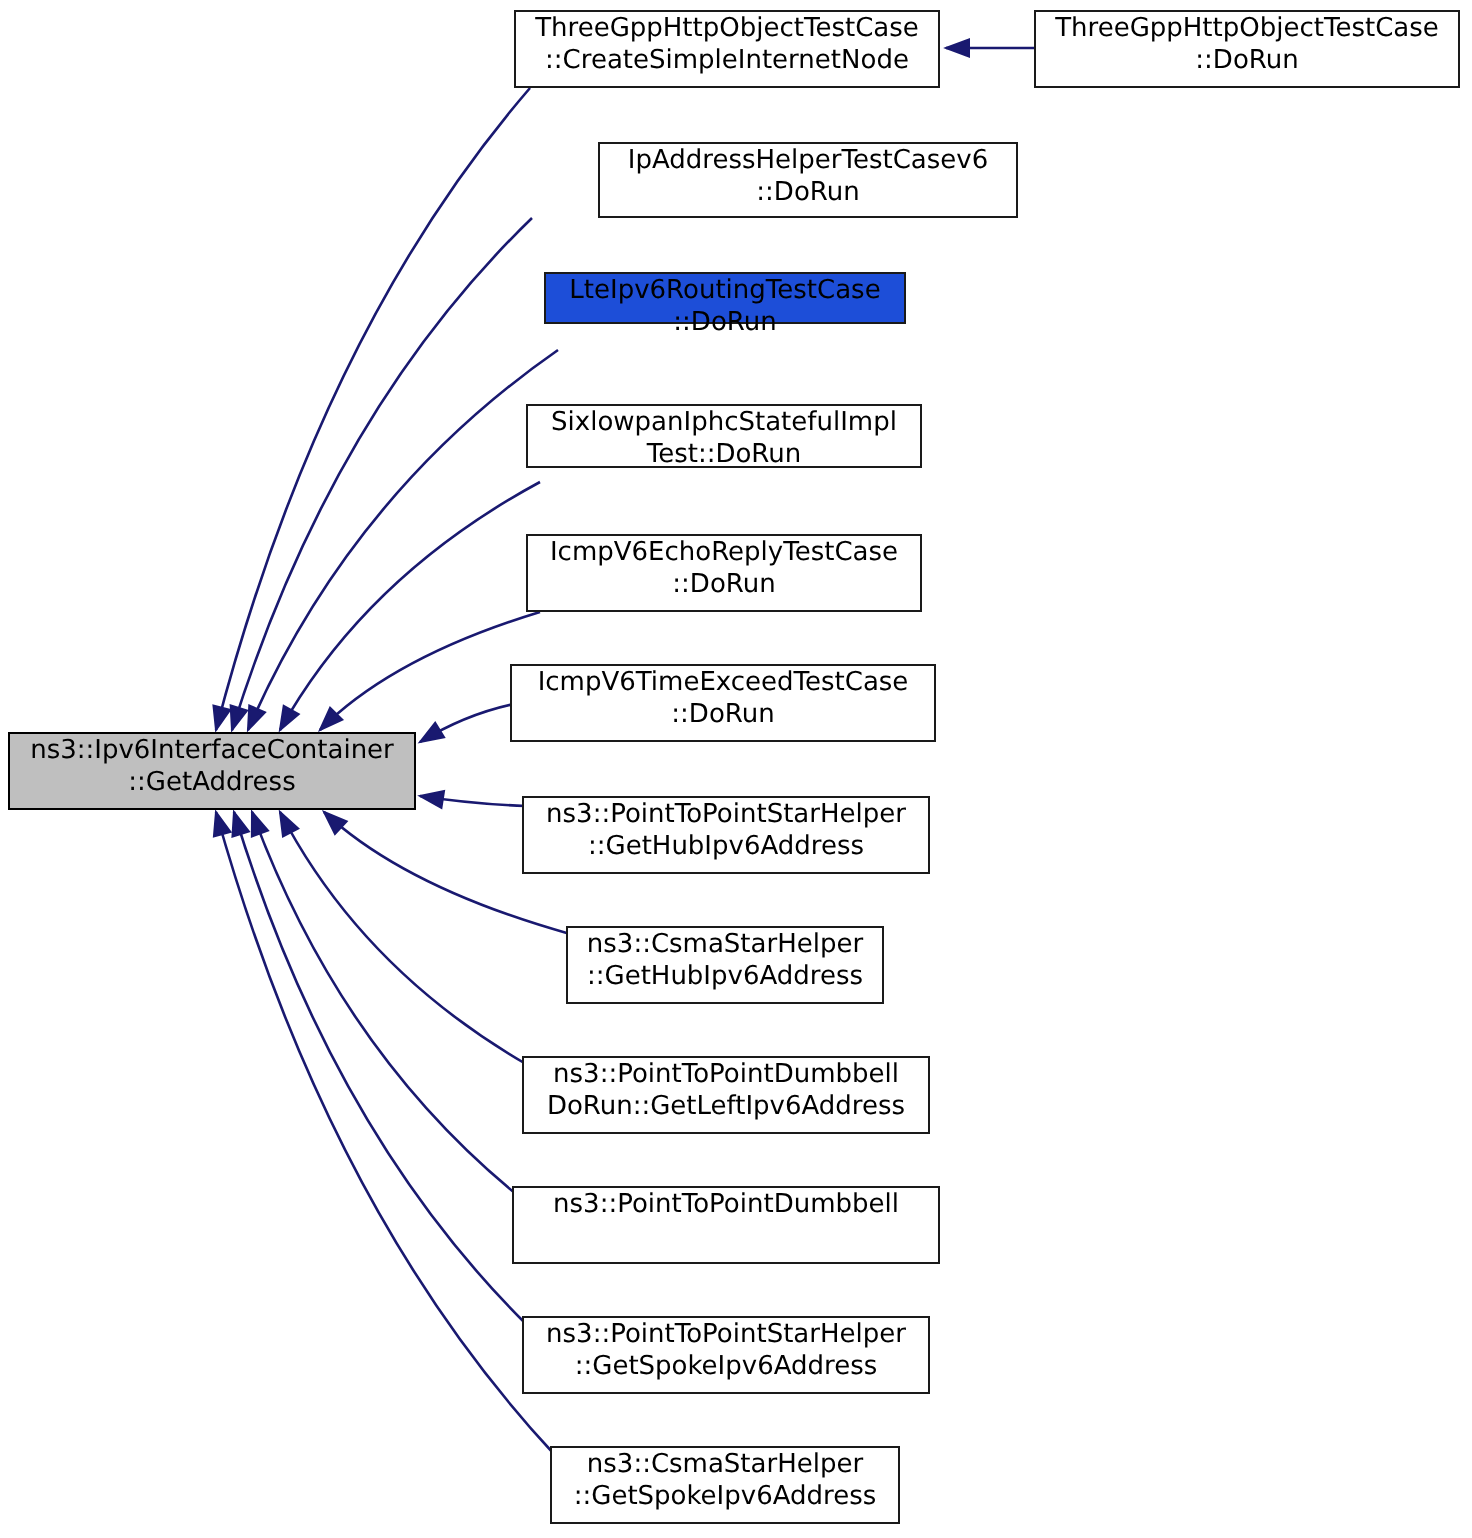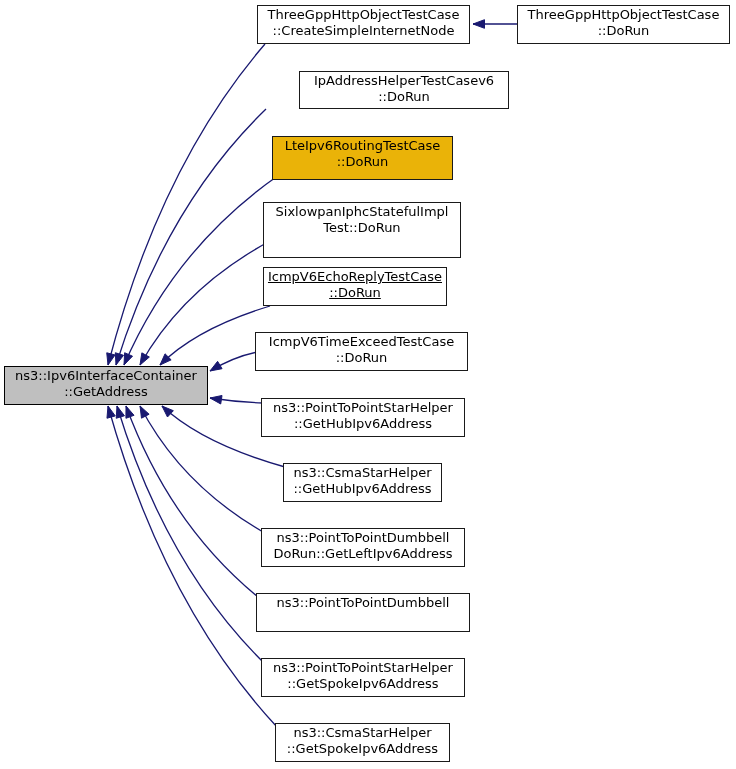--- a/index.html
+++ b/index.html
@@ -60,29 +60,29 @@
         <span>::CreateSimpleInternetNode</span>
       </div>
       <div class="node" style="left: 517px; top: 5px; width: 213px; height: 39px; background: rgb(255, 255, 255);">
         <span>ThreeGppHttpObjectTestCase</span>
         <span>::DoRun</span>
       </div>
       <div class="node" style="left: 259px; top: 71px; width: 210px; height: 38px; background: rgb(255, 255, 255); margin-left: 40px;">
         <span>IpAddressHelperTestCasev6</span>
         <span>::DoRun</span>
       </div>
-      <div class="node" style="left: 272px; top: 136px; width: 181px; height: 44px; background: #eab308;">
+      <div class="node" style="left: 272px; top: 136px; width: 181px; height: 26px; background: #1d4ed8;">
         <span>LteIpv6RoutingTestCase</span>
         <span>::DoRun</span>
       </div>
-      <div class="node" style="left: 263px; top: 202px; width: 198px; height: 56px; background: rgb(255, 255, 255);">
+      <div class="node" style="left: 263px; top: 202px; width: 198px; height: 32px; background: rgb(255, 255, 255);">
         <span>SixlowpanIphcStatefulImpl</span>
         <span>Test::DoRun</span>
       </div>
-      <div class="node" style="left: 263px; top: 267px; width: 184px; height: 39px; background: rgb(255, 255, 255); text-decoration: underline;">
+      <div class="node" style="left: 263px; top: 267px; width: 198px; height: 39px; background: rgb(255, 255, 255);">
         <span>IcmpV6EchoReplyTestCase</span>
         <span>::DoRun</span>
       </div>
       <div class="node" style="left: 255px; top: 332px; width: 213px; height: 39px; background: rgb(255, 255, 255);">
         <span>IcmpV6TimeExceedTestCase</span>
         <span>::DoRun</span>
       </div>
       <div class="node" style="left: 261px; top: 398px; width: 204px; height: 39px; background: rgb(255, 255, 255);">
         <span>ns3::PointToPointStarHelper</span>
         <span>::GetHubIpv6Address</span>

